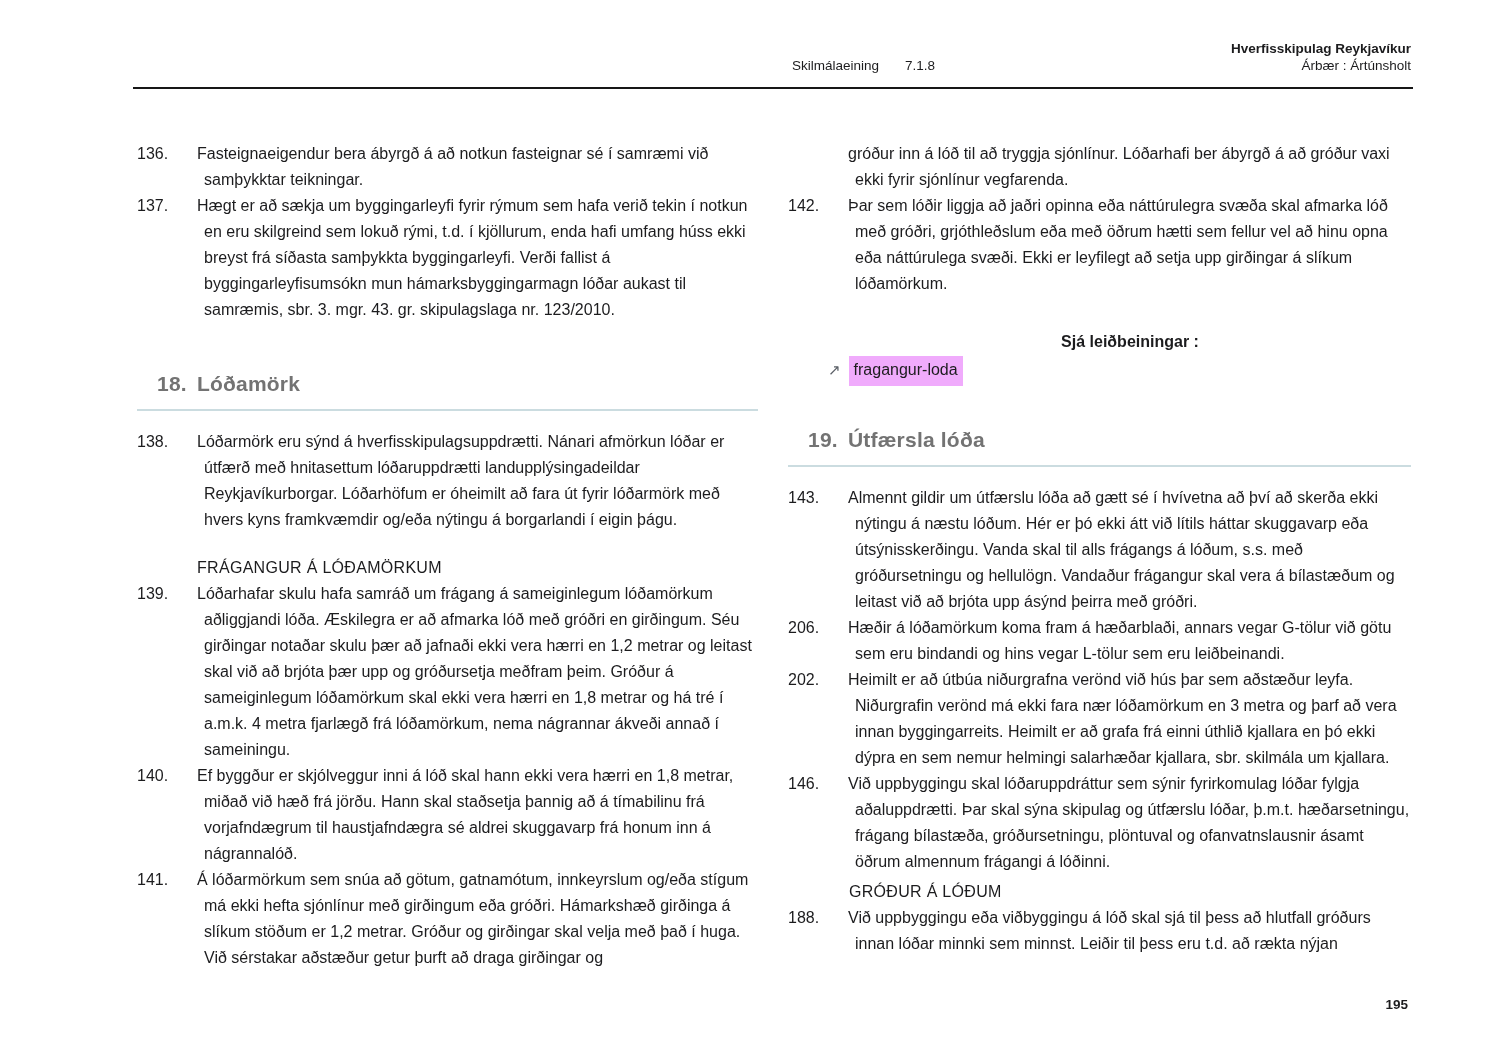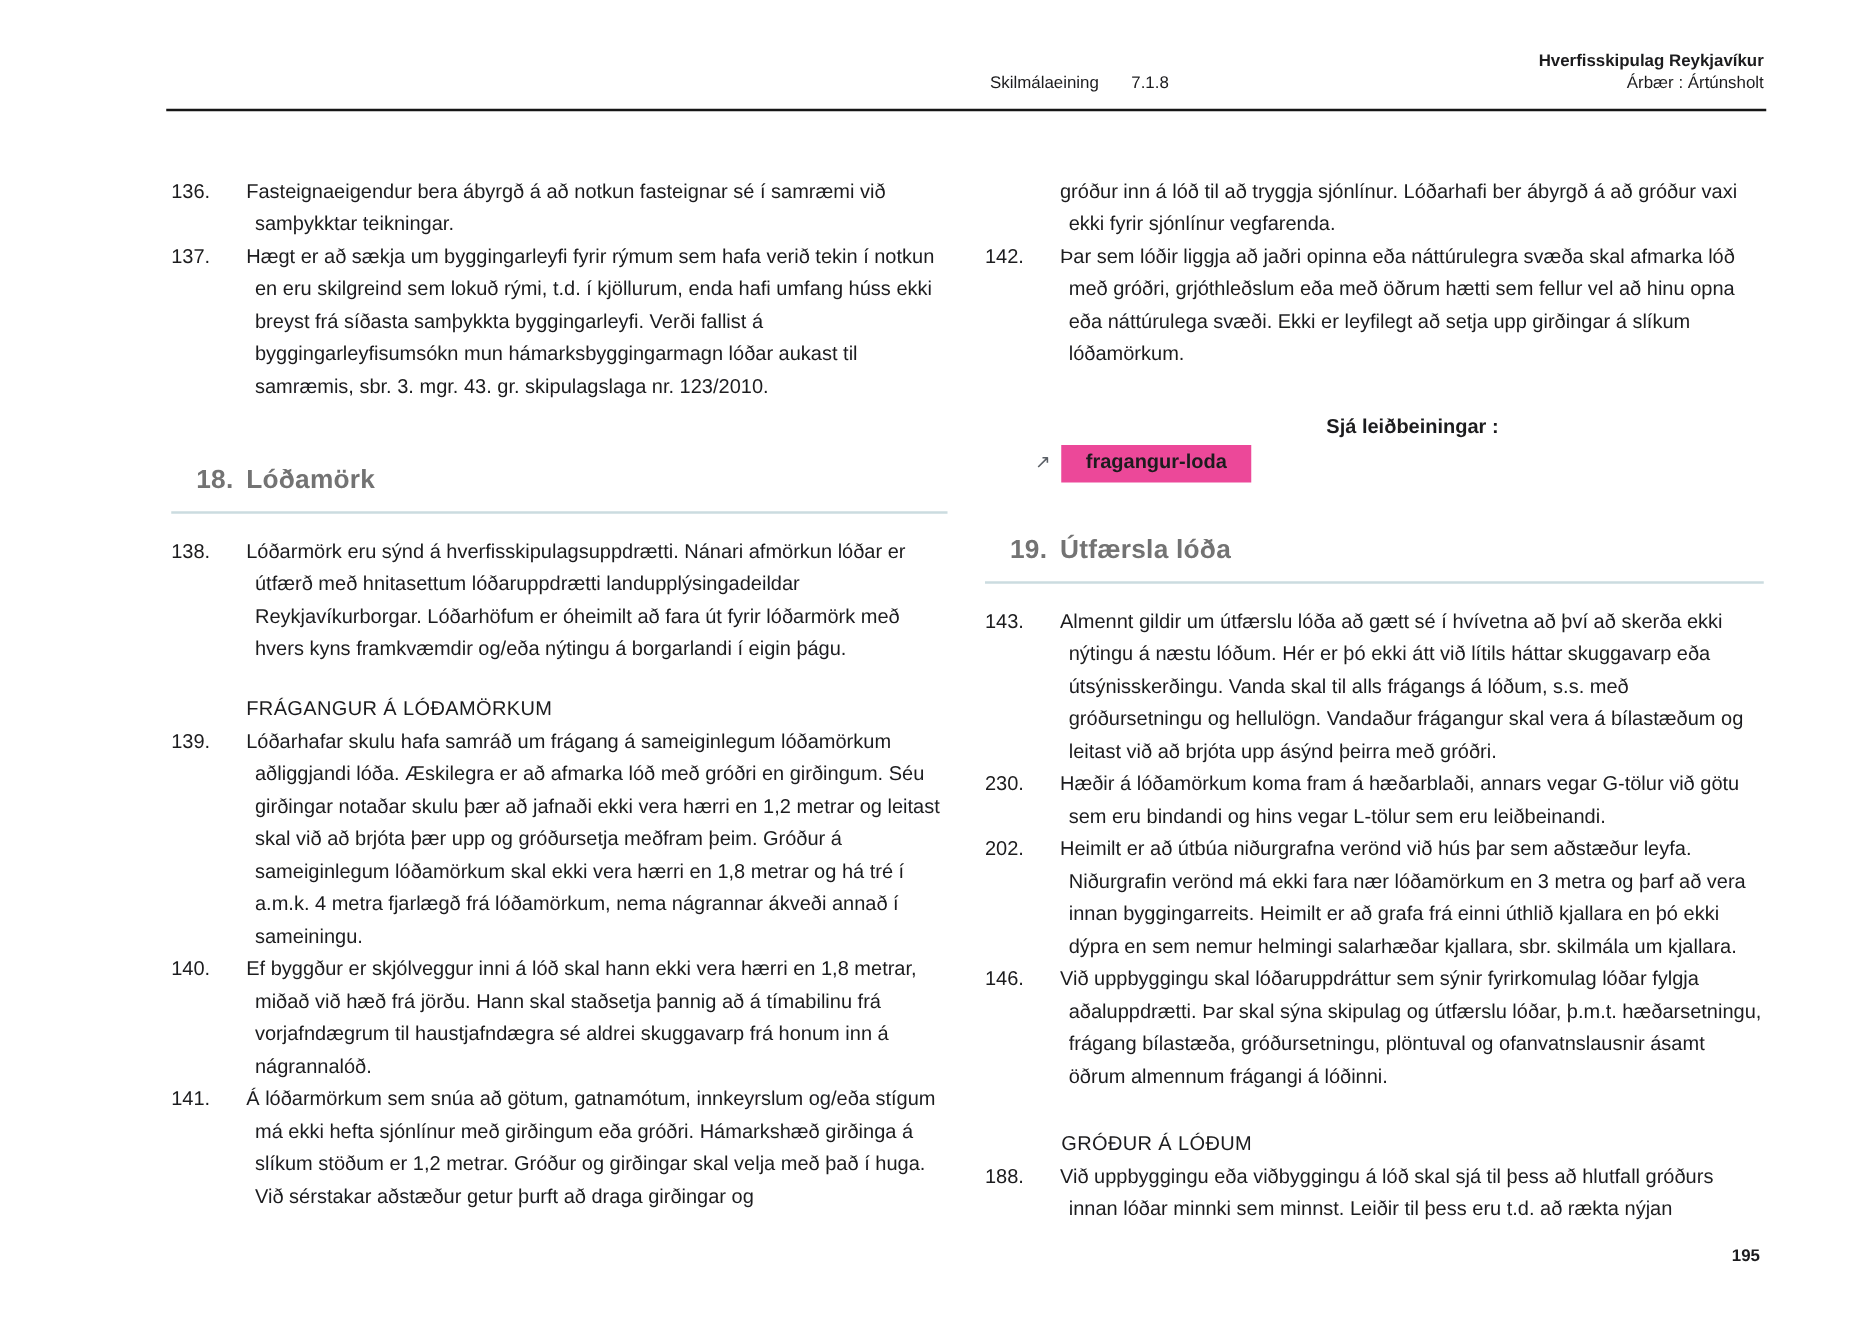--- a/index.html
+++ b/index.html
@@ -34,28 +34,28 @@
     margin:47px 0 0 20px; line-height:28px; letter-spacing:.2px;
   }
   .section-num { flex:0 0 40px; }
   .section-rule { height:2px; background:#cbdce0; margin-top:11px; margin-bottom:18px; }
   .col-right .section-heading { margin-top:40px; }
 
   
   .subheading {
     font-weight:normal; margin-top:22px; margin-left:60px; letter-spacing:.3px;
   }
-  .col-right .subheading { margin-left:61px; margin-top:28px; }
+  .col-right .subheading { margin-left:61px; margin-top:4px; }
 
   
   .guidelines { margin-top:32px; }
   .guidelines-label { font-weight:bold; margin-left:61px;text-align:center; }
   .guideline-link-row { display:flex; align-items:baseline; gap:8px; margin-left:40px; margin-top:1px; }
   .arrow-icon { color:#5a5f66; font-size:15px; }
-  .guideline-link { font-weight:bold; background:#ec4899; padding:1px 20px 3px; cursor:pointer; }
+  .guideline-link { font-weight:normal; background:#f0abfc; padding:1px 5px 3px; cursor:pointer; }
 
   
   .page-number { position:absolute; top:997px; right:92px; font-size:13.5px; font-weight:bold; }
 </style>
 </head>
 <body>
 
 <div class="hdr-label">Skilmálaeining</div>
 <div class="hdr-value">7.1.8</div>
 <div class="hdr-right">
@@ -127,21 +127,21 @@
     <div class="section-num">19.</div>
     <div>Útfærsla lóða</div>
   </div>
   <div class="section-rule"></div>
 
   <div class="item">
     <div class="item-num">143.</div>
     <div class="item-text">Almennt gildir um útfærslu lóða að gætt sé í hvívetna að því að skerða ekki nýtingu á næstu lóðum. Hér er þó ekki átt við lítils háttar skuggavarp eða útsýnisskerðingu. Vanda skal til alls frágangs á lóðum, s.s. með gróðursetningu og hellulögn. Vandaður frágangur skal vera á bílastæðum og leitast við að brjóta upp ásýnd þeirra með gróðri.</div>
   </div>
   <div class="item">
-    <div class="item-num">230.</div>
+    <div class="item-num">206.</div>
     <div class="item-text">Hæðir á lóðamörkum koma fram á hæðarblaði, annars vegar G-tölur við götu sem eru bindandi og hins vegar L-tölur sem eru leiðbeinandi.</div>
   </div>
   <div class="item">
     <div class="item-num">202.</div>
     <div class="item-text">Heimilt er að útbúa niðurgrafna verönd við hús þar sem aðstæður leyfa. Niðurgrafin verönd má ekki fara nær lóðamörkum en 3 metra og þarf að vera innan byggingarreits. Heimilt er að grafa frá einni úthlið kjallara en þó ekki dýpra en sem nemur helmingi salarhæðar kjallara, sbr. skilmála um kjallara.</div>
   </div>
   <div class="item">
     <div class="item-num">146.</div>
     <div class="item-text">Við uppbyggingu skal lóðaruppdráttur sem sýnir fyrirkomulag lóðar fylgja aðaluppdrætti. Þar skal sýna skipulag og útfærslu lóðar, þ.m.t. hæðarsetningu, frágang bílastæða, gróðursetningu, plöntuval og ofanvatnslausnir ásamt öðrum almennum frágangi á lóðinni.</div>
   </div>

